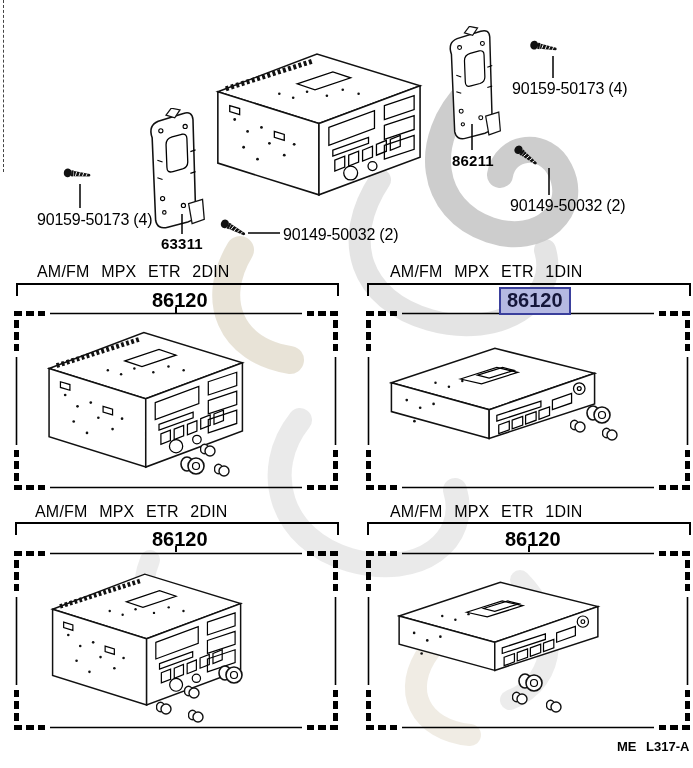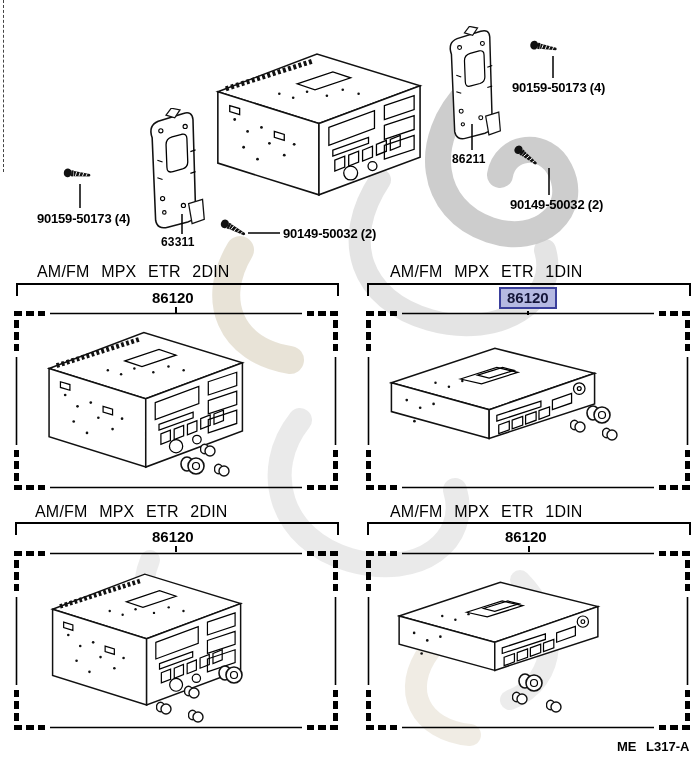--- a/index.html
+++ b/index.html
@@ -8,28 +8,28 @@
     font-family:"Liberation Sans",sans-serif;color:#000;
   }
   .abs{position:absolute;white-space:nowrap;}
   
   .watermark{position:absolute;left:0;top:0;z-index:0;}
   .artwork{position:absolute;z-index:2;}
   .page-edge-dash{
     position:absolute;left:3px;top:0;height:172px;width:0;
     border-left:1.5px dashed #444;z-index:1;
   }
-  .part-label{font-weight:bold;font-size:13px;letter-spacing:-0.2px;z-index:3;}
-  .part-number-label{font-weight:bold;font-size:12px;letter-spacing:0.2px;z-index:3;}
+  .part-label{font-weight:normal;font-size:16px;letter-spacing:-0.2px;z-index:3;}
+  .part-number-label{font-weight:bold;font-size:15px;letter-spacing:0.2px;z-index:3;}
   .group-title{font-weight:normal;font-size:16px;letter-spacing:0.2px;word-spacing:7px;z-index:3;}
   .group-bracket{
     position:absolute;height:11px;border-top:2px solid #000;
     border-left:2px solid #000;border-right:2px solid #000;z-index:2;
   }
-  .pn{font-weight:bold;font-size:15px;z-index:3;}
+  .pn{font-weight:bold;font-size:20px;z-index:3;}
   .pn.highlighted{
     background:#b5b9e2;border:2px solid #3a3f9c;color:#15163a;
     padding:0 6px 1px 6px;
   }
   .pn-tick{position:absolute;width:2px;background:#000;z-index:2;}
   .footer-code{font-weight:bold;font-size:13px;word-spacing:6px;z-index:3;text-align:center;}
   svg .ln{stroke:#000;fill:none;}
   svg .wf{fill:#fff;stroke:#111;}
 </style>
 </head>

